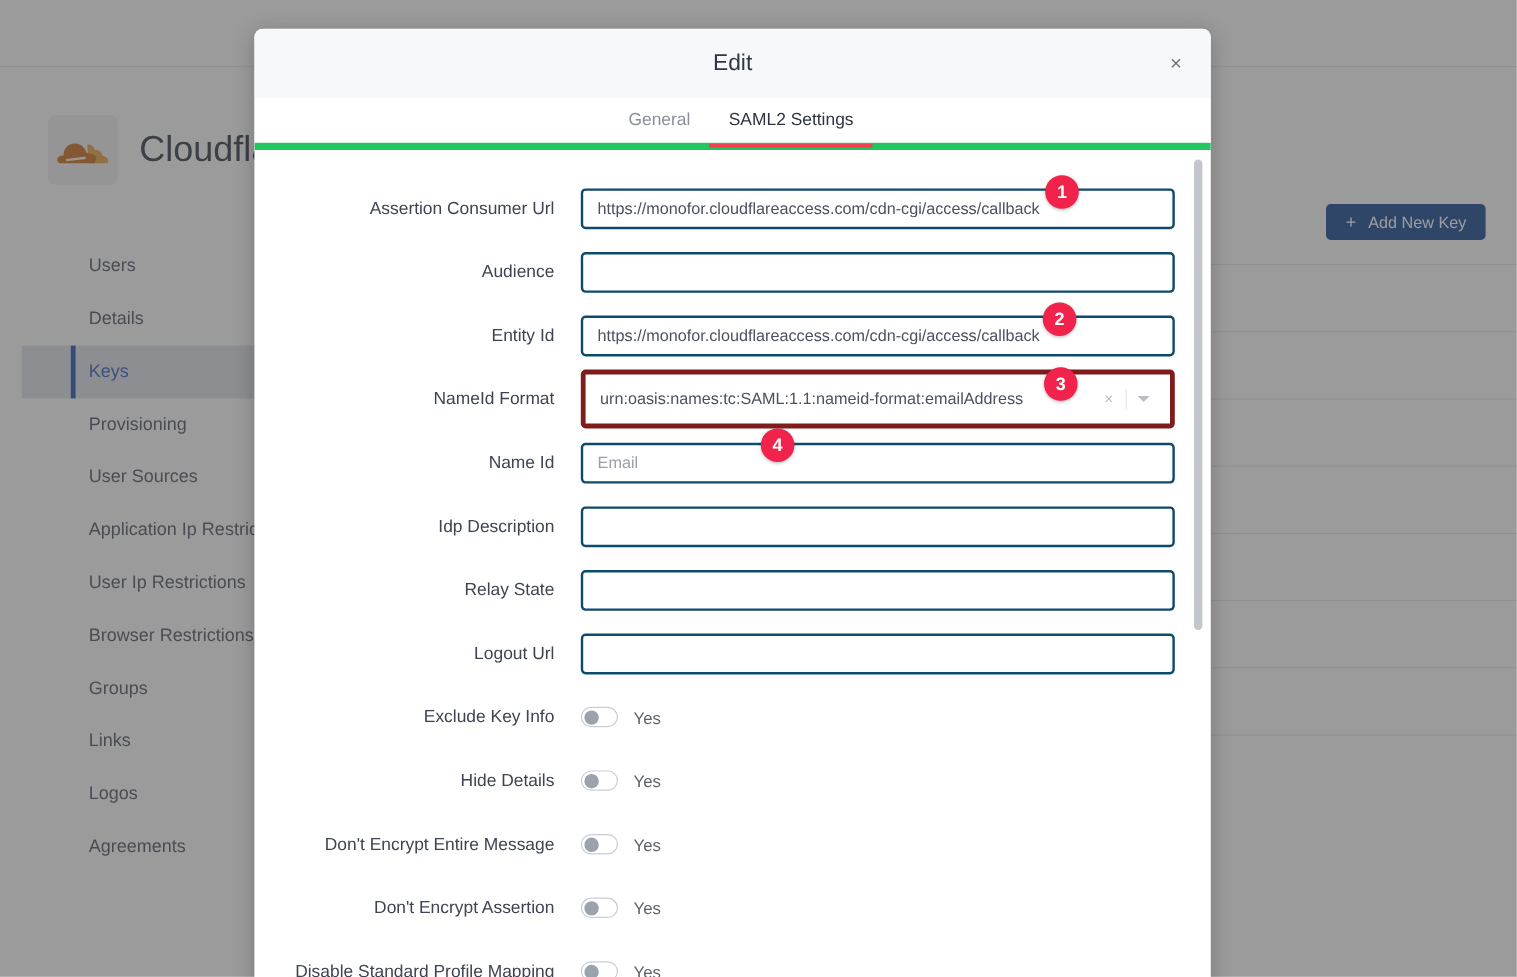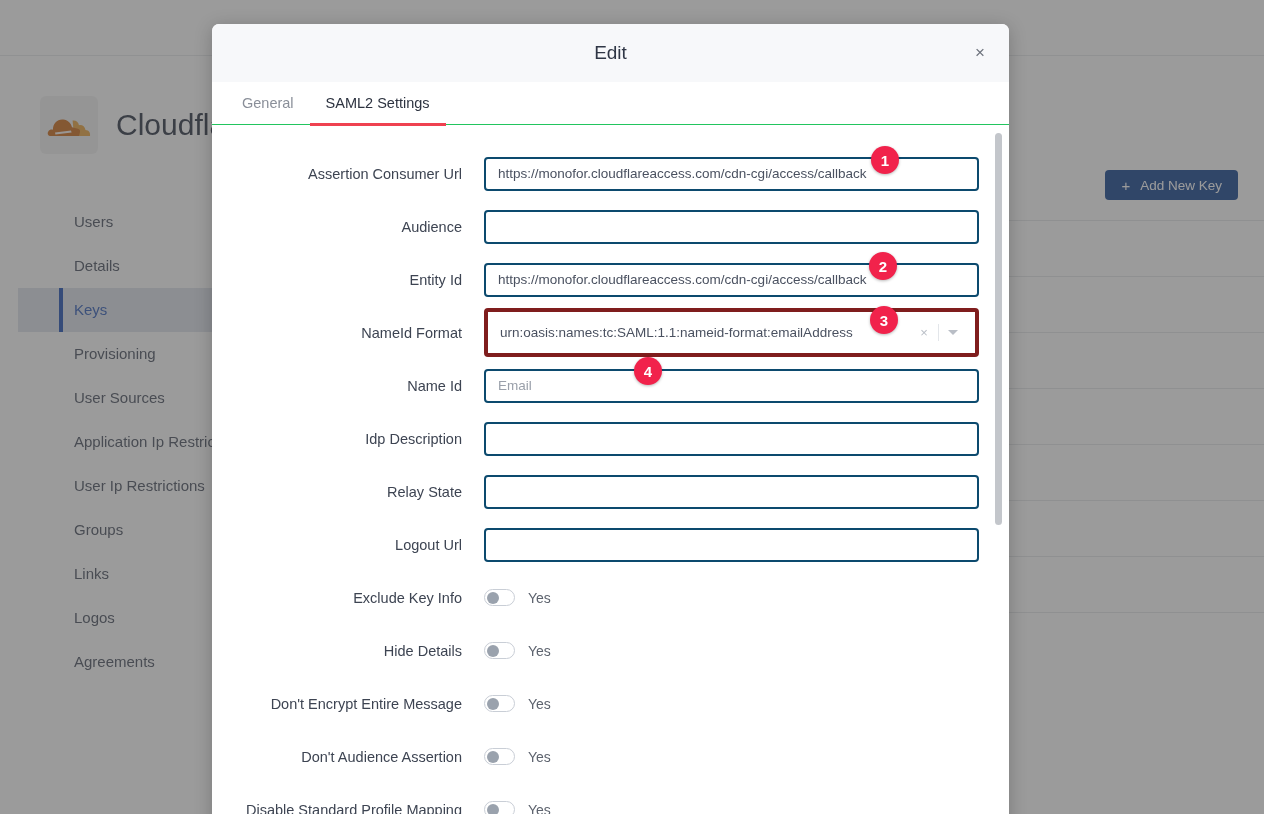--- a/index.html
+++ b/index.html
@@ -106,21 +106,22 @@
     display: flex; align-items: center; justify-content: center;
     font-size: 17px; color: #6e737d; cursor: pointer;
     background: none; border: none; font-family: "Liberation Sans", sans-serif;
   }
 
   .modal-tabs {
     position: relative;
     height: 43px; background: #ffffff;
     display: flex; align-items: center;
     padding-left: 14px;
-    border-bottom: 1px solid #22c55e;
+    border-bottom: 6px solid #22c55e;
+    justify-content: center;
   }
   .tab {
     position: relative;
     height: 43px; line-height: 43px;
     padding: 0 16px;
     font-size: 14.5px; color: #8a8f99;
     cursor: pointer; white-space: nowrap;
   }
   .tab.active { color: #2d3340; }
   .tab.active::after {
@@ -244,20 +245,21 @@
   </div>
 
   <div class="app-sidebar" id="sidebar-list">
       <div class="nav-item">Users</div>
       <div class="nav-item">Details</div>
       <div class="nav-item active">Keys</div>
       <div class="nav-item">Provisioning</div>
       <div class="nav-item">User Sources</div>
       <div class="nav-item">Application Ip Restrictions</div>
       <div class="nav-item">User Ip Restrictions</div>
+      <div class="nav-item">Browser Restrictions</div>
       <div class="nav-item">Groups</div>
       <div class="nav-item">Links</div>
       <div class="nav-item">Logos</div>
       <div class="nav-item">Agreements</div>
     </div>
 
   <div class="app-main">
     <button class="add-key-btn">
       <span class="add-key-plus">+</span>
       <span>Add New Key</span>
@@ -377,21 +379,21 @@
           <div class="form-control">
             <div class="toggle-wrap">
               <div class="toggle">
                 <div class="knob"></div>
               </div>
               <div class="toggle-text">Yes</div>
             </div>
           </div>
         </div>
         <div class="form-row toggle-row">
-          <div class="form-label">Don't Audience Assertion</div>
+          <div class="form-label">Don't Encrypt Assertion</div>
           <div class="form-control">
             <div class="toggle-wrap">
               <div class="toggle">
                 <div class="knob"></div>
               </div>
               <div class="toggle-text">Yes</div>
             </div>
           </div>
         </div>
         <div class="form-row toggle-row">

